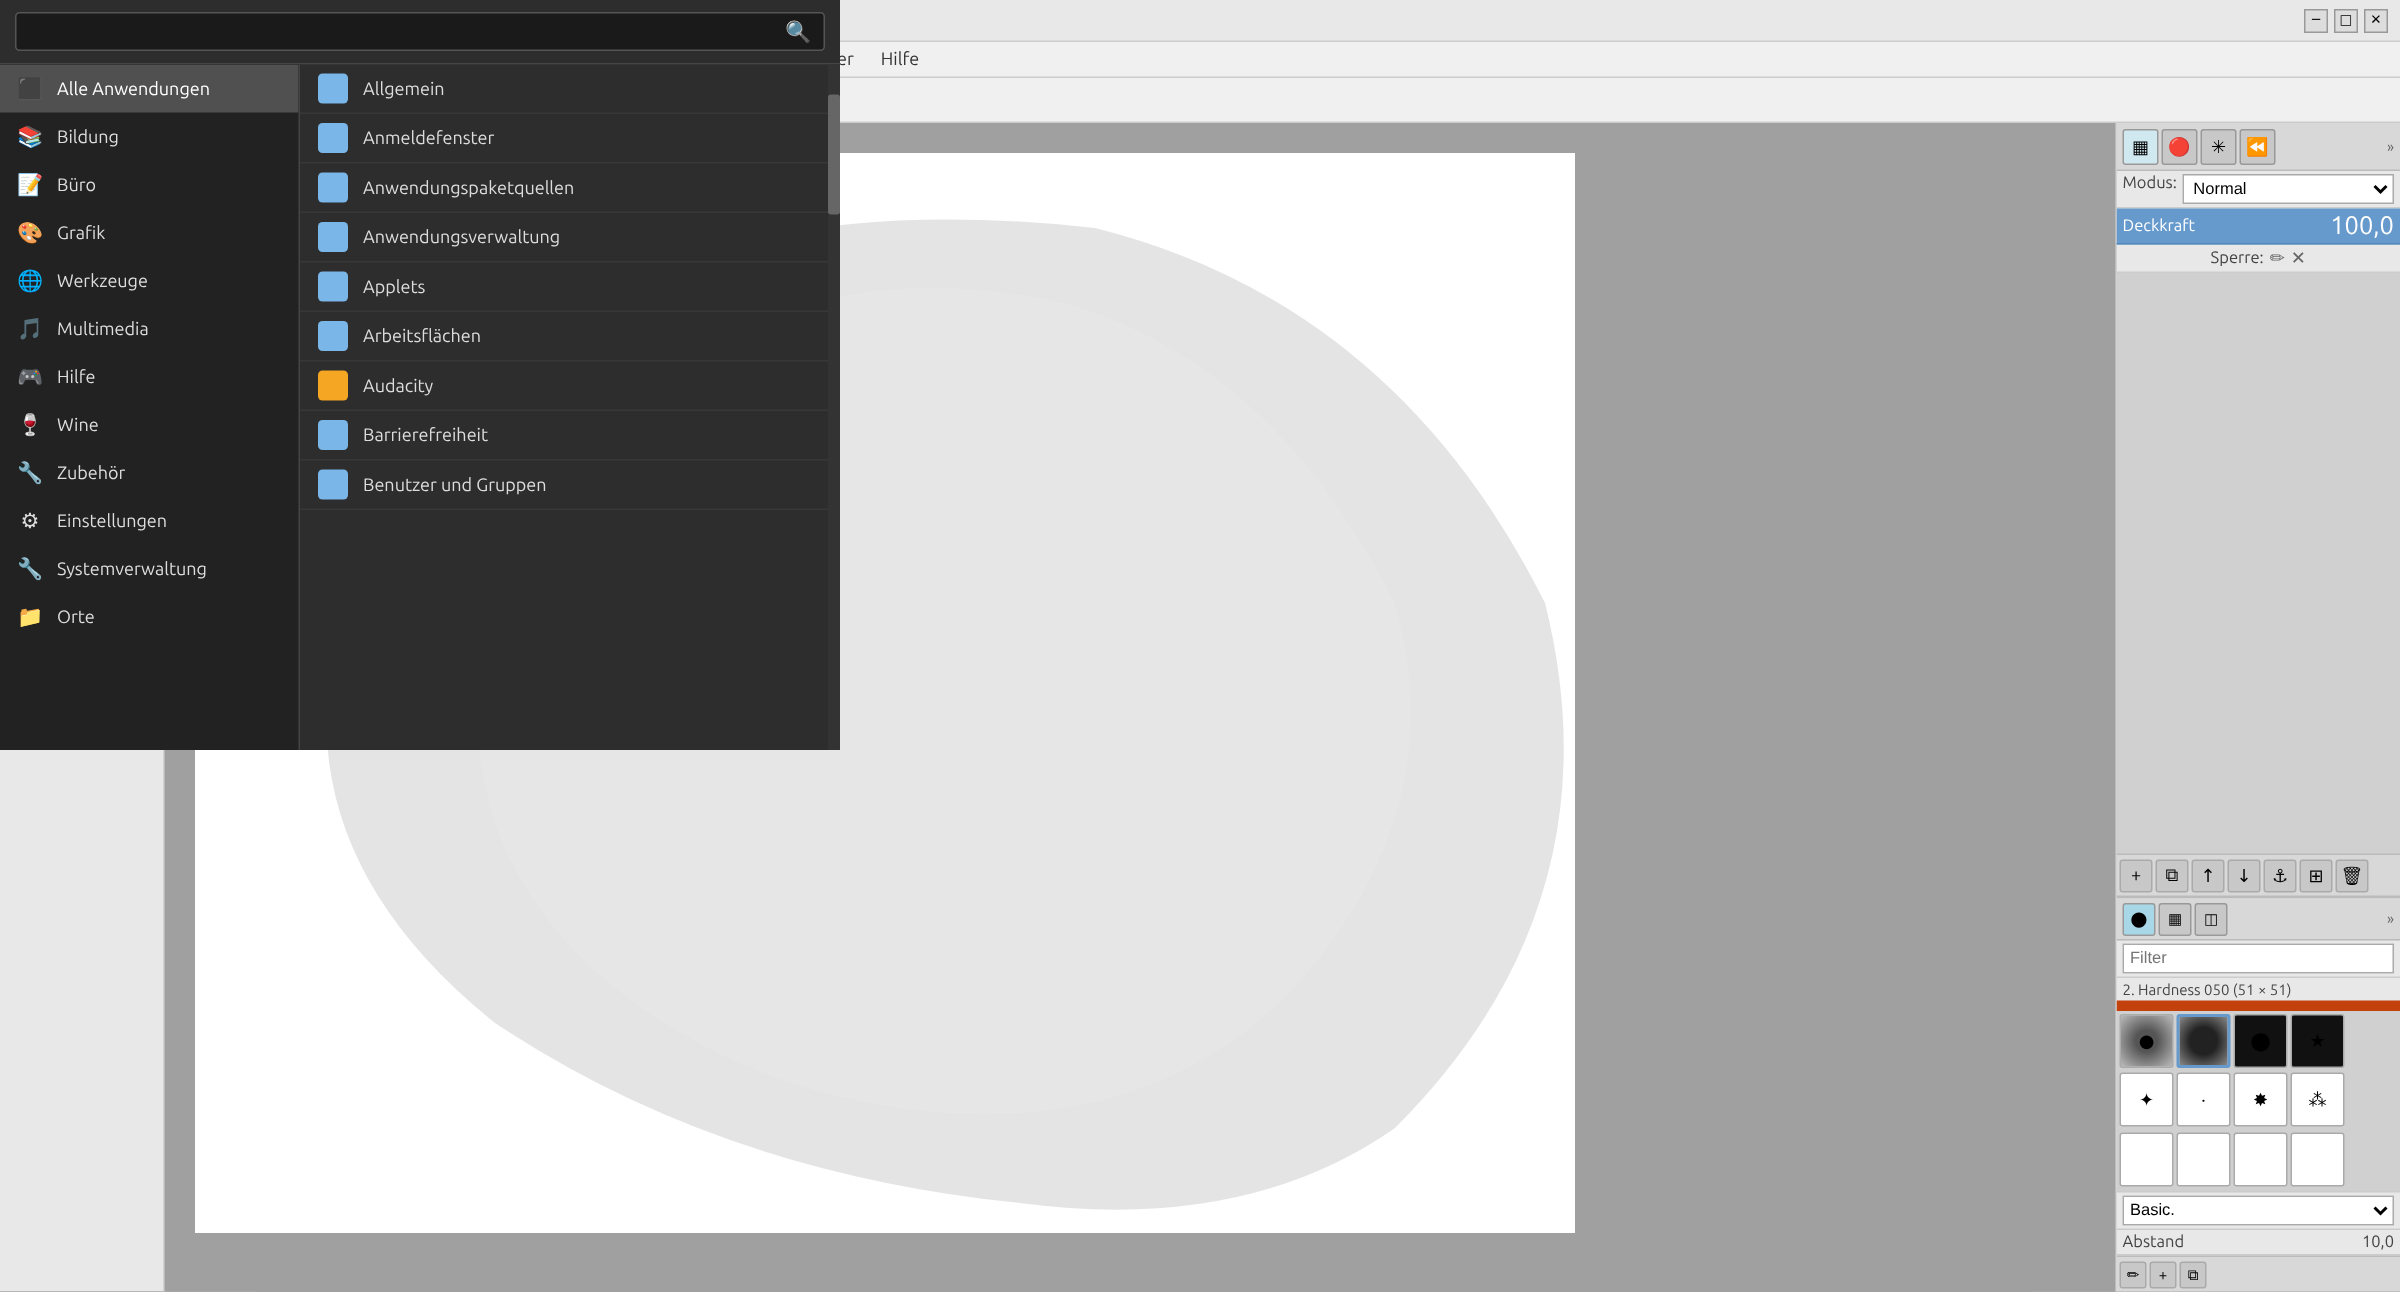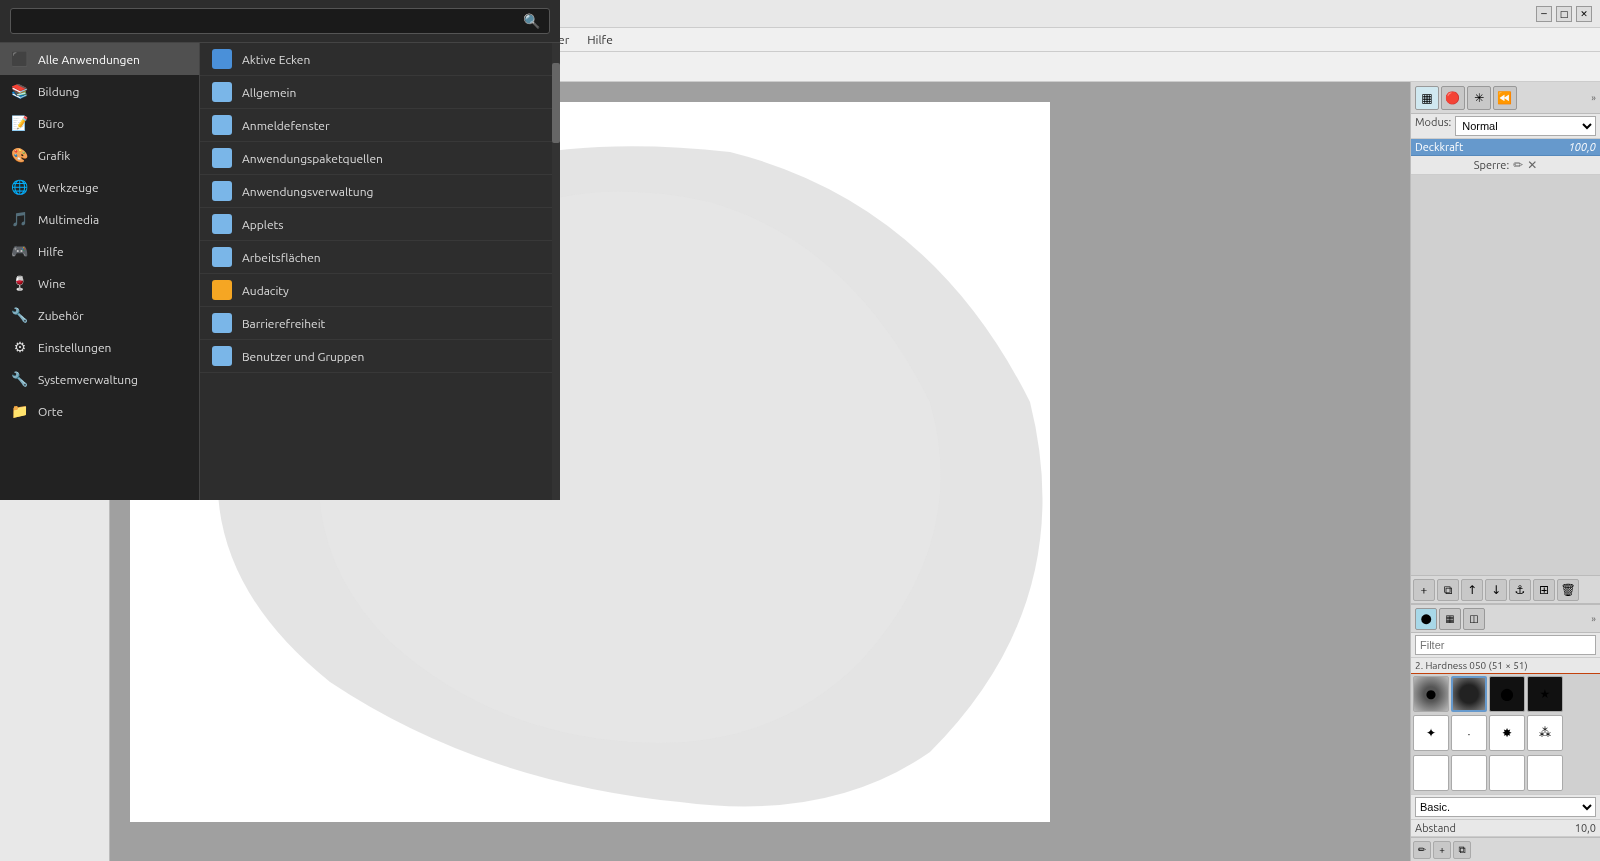--- a/index.html
+++ b/index.html
@@ -200,23 +200,22 @@
       align-items: center;
       padding: 2px 4px;
       border-bottom: 1px solid #5588bb;
     }
     #deckkraft-label {
       font-size: 11px;
       color: white;
       flex: 1;
     }
     #deckkraft-value {
-      font-size: 11px;
+      font-size: 17px;
       color: white;
-      font-style: italic;
     }
 
     
     #sperre-row {
       display: flex;
       align-items: center;
       padding: 2px 4px;
       border-bottom: 1px solid #ccc;
       gap: 4px;
       justify-content: center;
@@ -295,21 +294,21 @@
       height: 20px;
       border: 1px solid #aaa;
       background: white;
       font-size: 11px;
       padding: 0 4px;
     }
     #brush-name-row {
       padding: 2px 4px;
       font-size: 10px;
       color: #444;
-      border-bottom: 1px solid #c2410c;
+      border-bottom: 7px solid #c2410c;
     }
     #brush-grid {
       display: flex;
       flex-wrap: wrap;
       padding: 2px;
       gap: 2px;
       background: #d0d0d0;
       min-height: 120px;
     }
     .brush-item {
@@ -738,24 +737,20 @@
           <span class="sidebar-cat-icon">🔧</span>
           <span>Systemverwaltung</span>
         </div>
         <div class="sidebar-cat-item">
           <span class="sidebar-cat-icon">📁</span>
           <span>Orte</span>
         </div>
       </div>
 
     <div id="app-list" style="position:relative;">
-      <div class="app-item">
-          <div class="app-item-icon" style="background: rgb(74, 144, 217); border-radius: 3px; width: 20px; height: 20px;"></div>
-          <span>Aktive Ecken</span>
-        </div>
         <div class="app-item">
           <div class="app-item-icon" style="background: rgb(122, 182, 232); border-radius: 3px; width: 20px; height: 20px;"></div>
           <span>Allgemein</span>
         </div>
         <div class="app-item">
           <div class="app-item-icon" style="background: rgb(122, 182, 232); border-radius: 3px; width: 20px; height: 20px;"></div>
           <span>Anmeldefenster</span>
         </div>
         <div class="app-item">
           <div class="app-item-icon" style="background: rgb(122, 182, 232); border-radius: 3px; width: 20px; height: 20px;"></div>

